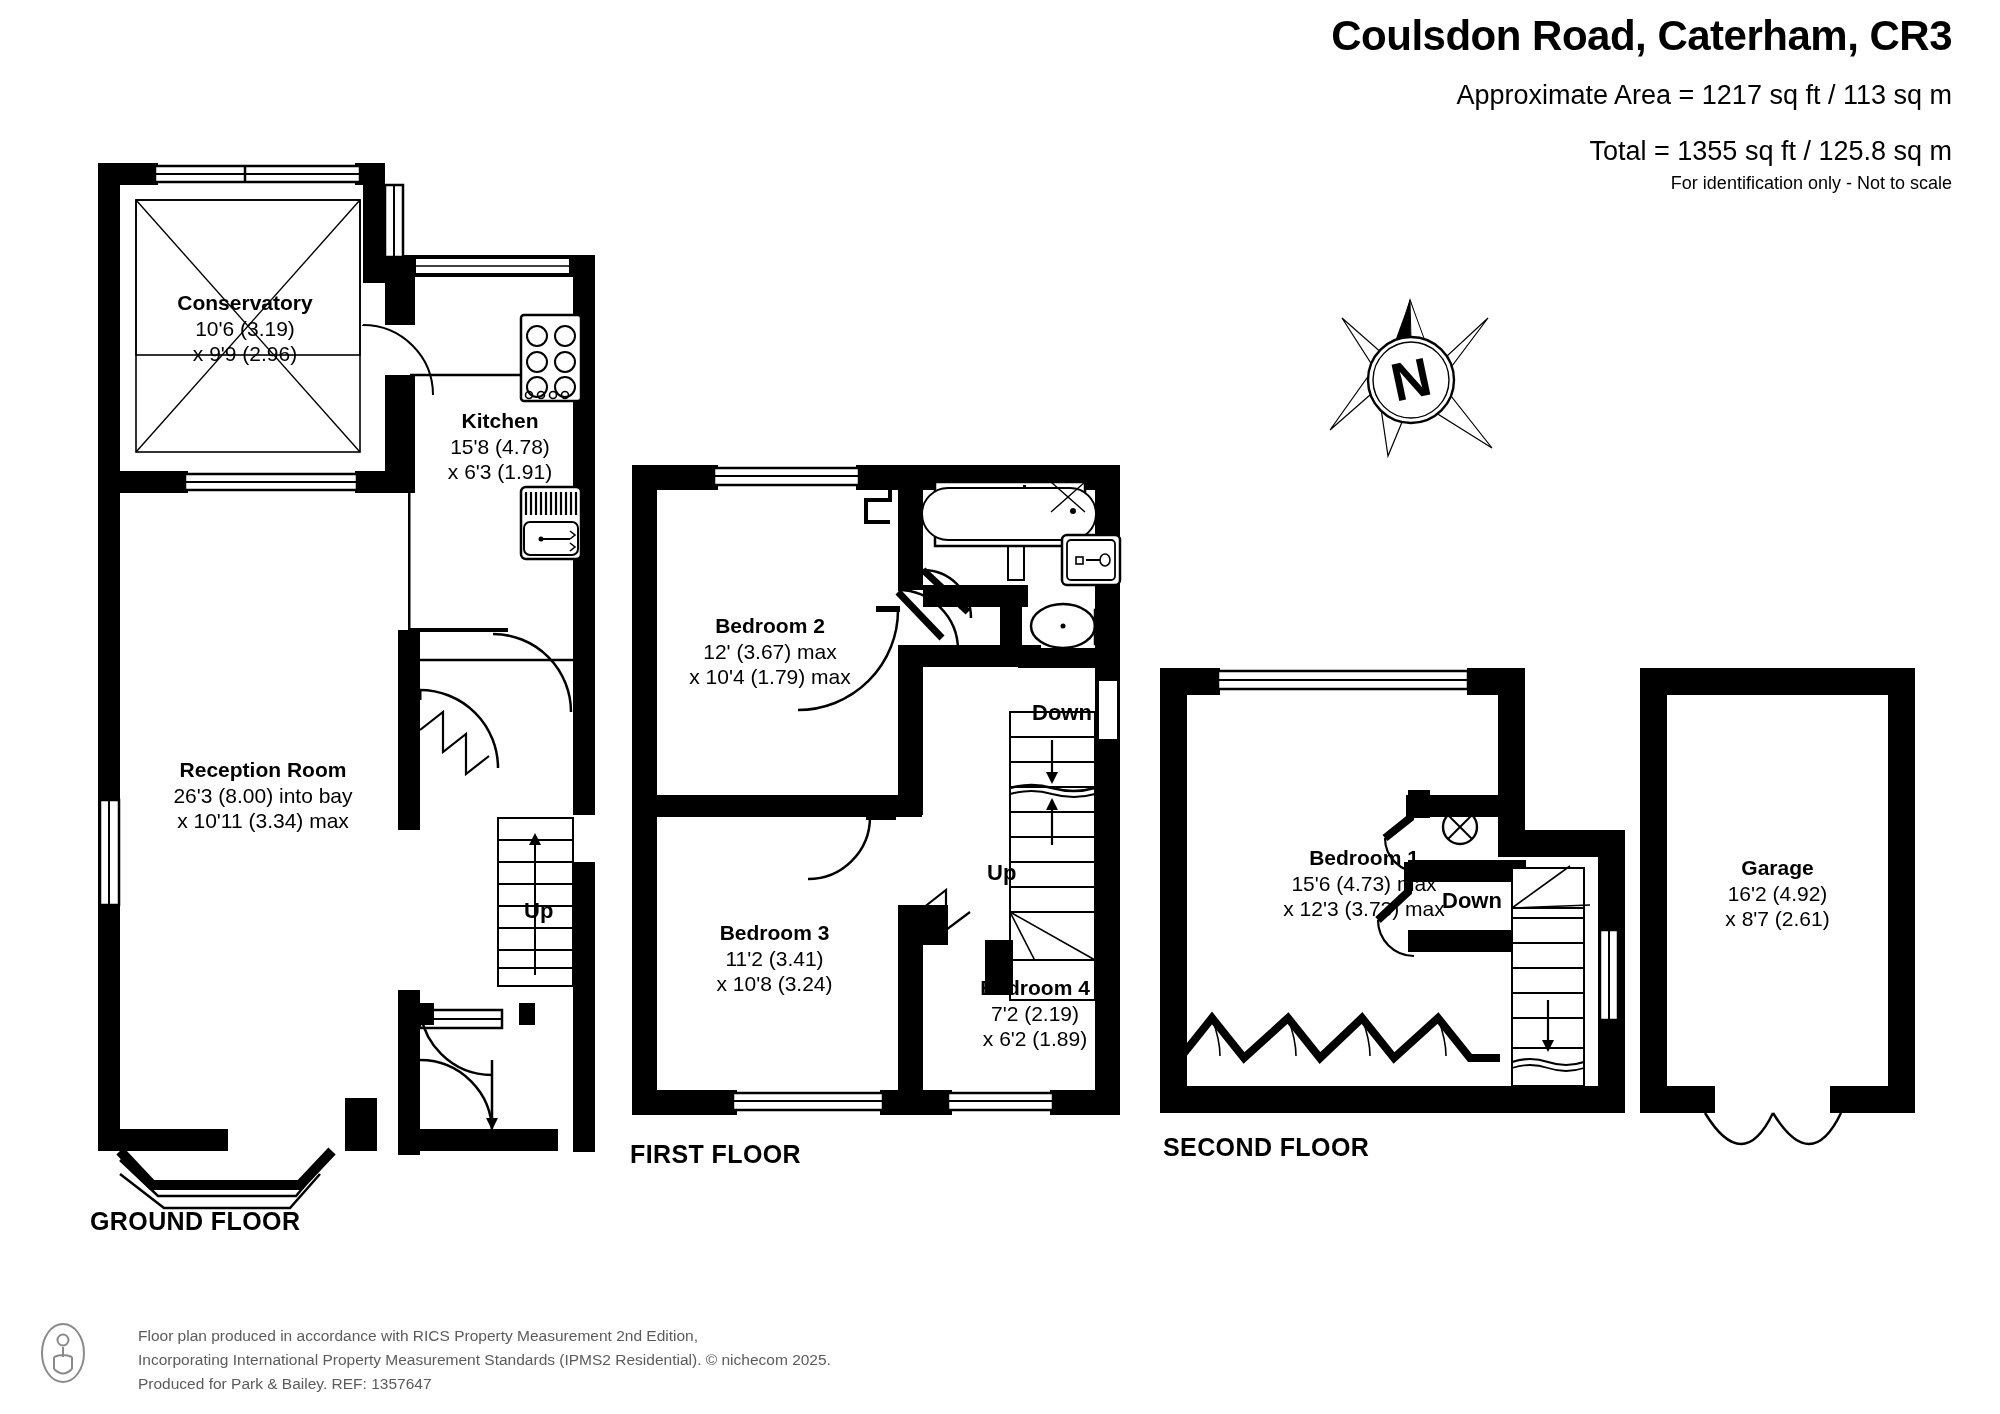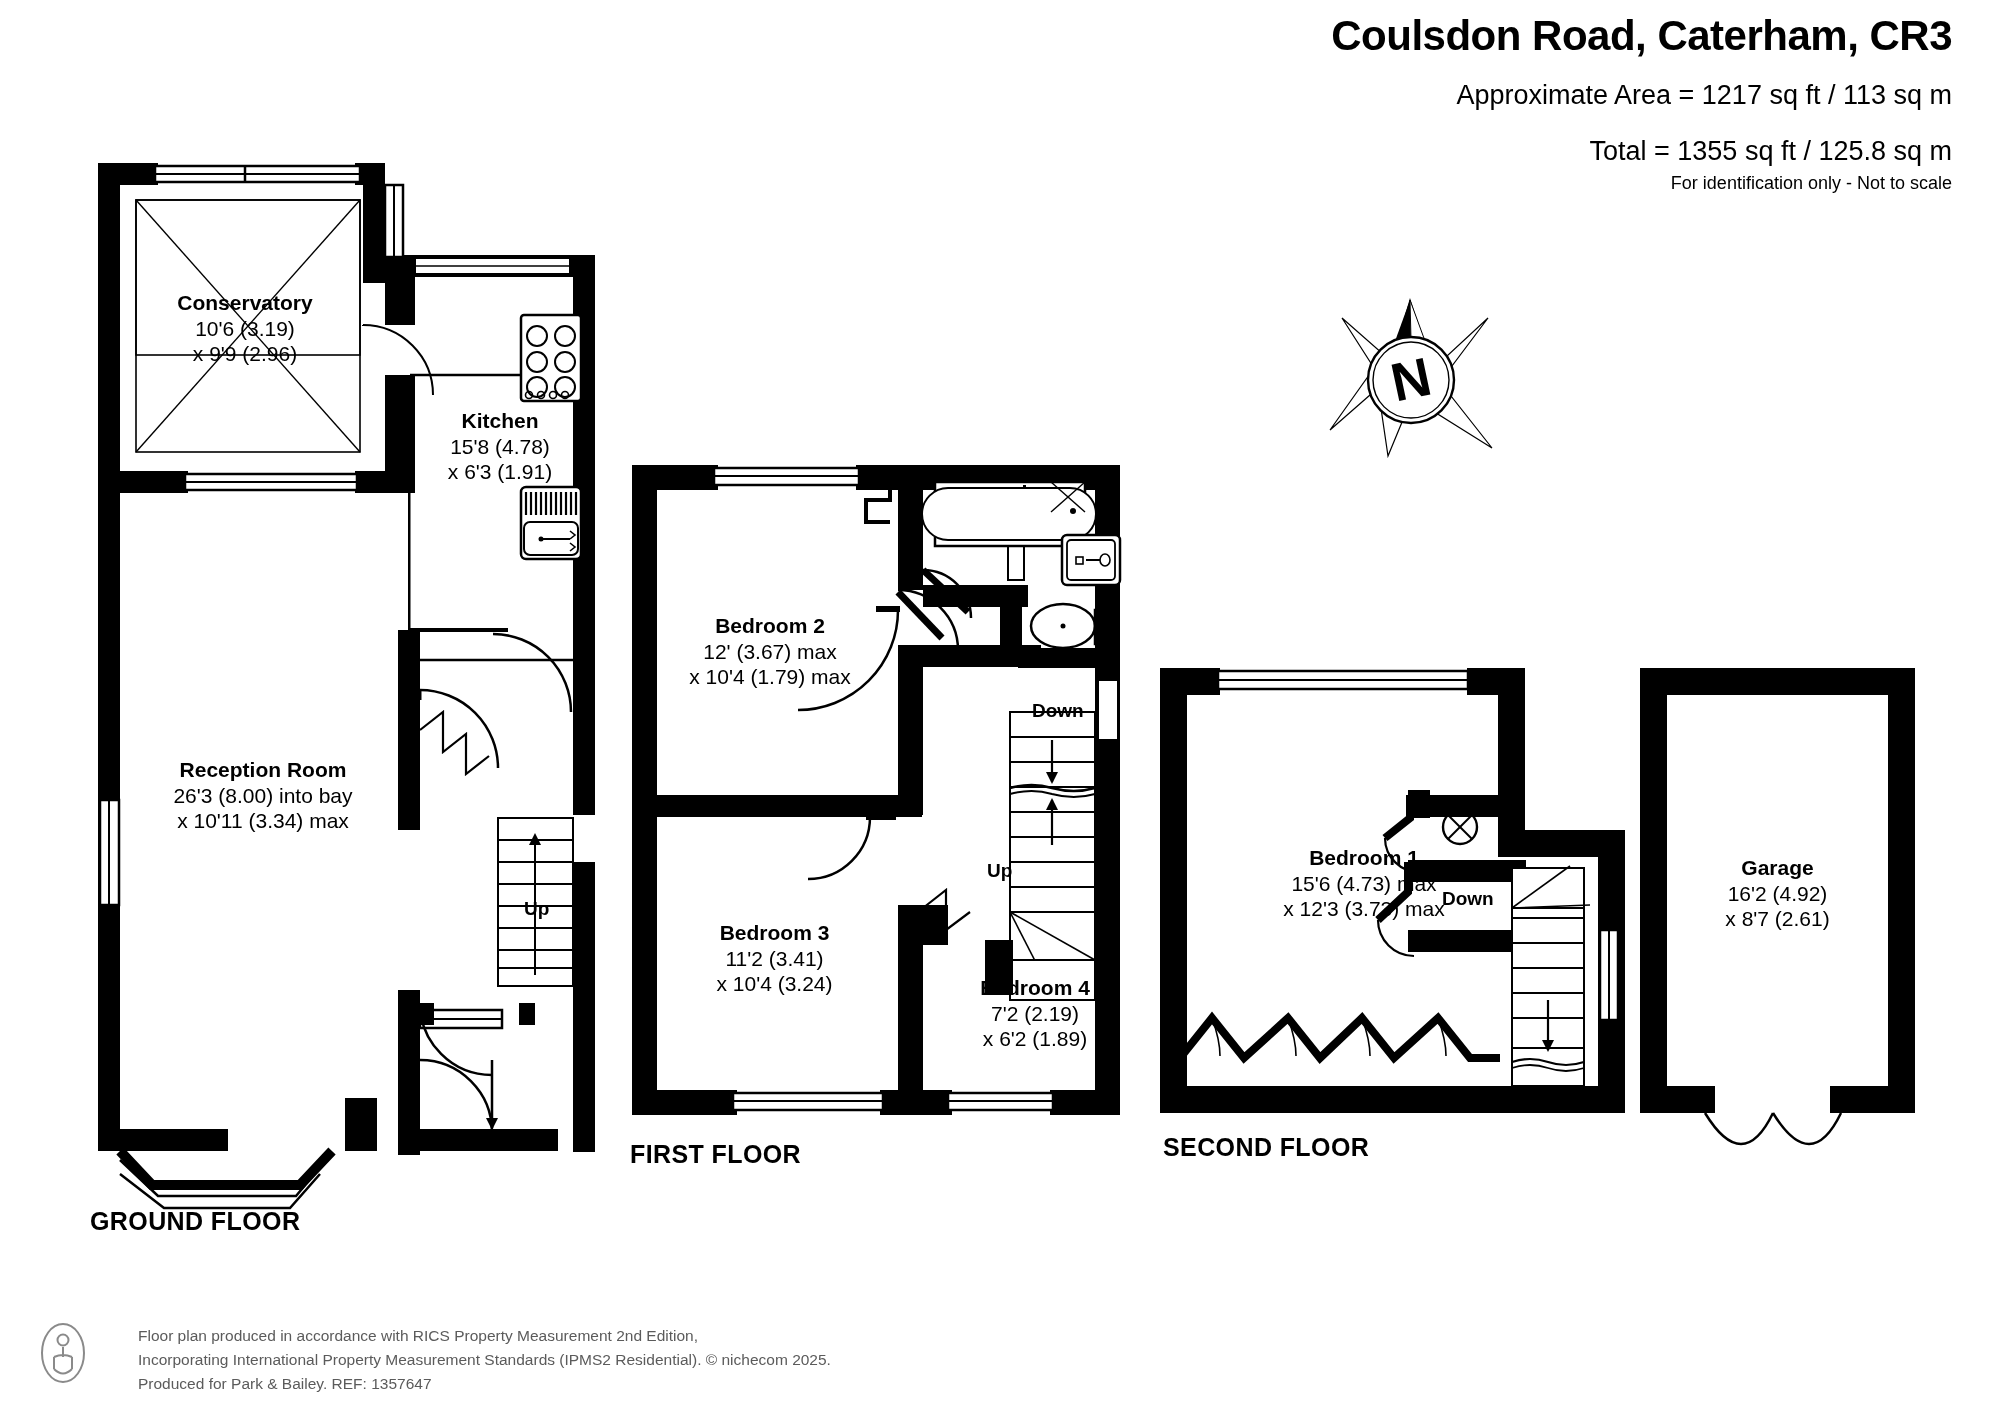--- a/index.html
+++ b/index.html
@@ -74,21 +74,21 @@
   }
   .floorname {
     position: absolute;
     font-size: 25px;
     font-weight: bold;
     letter-spacing: 0.4px;
     white-space: nowrap;
   }
   .stairword {
     position: absolute;
-    font-size: 19px;
+    font-size: 22px;
     font-weight: bold;
     white-space: nowrap;
   }
 
   
   #footer {
     position: absolute;
     left: 40px;
     top: 1322px;
     display: flex;
@@ -468,21 +468,21 @@
 
   <div class="lbl" style="left:655px; top:613px; width:230px;">
     <span class="rname">Bedroom 2</span>
     <span class="rdim">12' (3.67) max</span>
     <span class="rdim">x 10'4 (1.79) max</span>
   </div>
 
   <div class="lbl" style="left:672px; top:920px; width:205px;">
     <span class="rname">Bedroom 3</span>
     <span class="rdim">11'2 (3.41)</span>
-    <span class="rdim">x 10'4 (3.24)</span>
+    <span class="rdim">x 10'8 (3.24)</span>
   </div>
 
   <div class="lbl" style="left:940px; top:975px; width:190px;">
     <span class="rname">Bedroom 4</span>
     <span class="rdim">7'2 (2.19)</span>
     <span class="rdim">x 6'2 (1.89)</span>
   </div>
 
   <div class="lbl" style="left:1244px; top:845px; width:240px;">
     <span class="rname">Bedroom 1</span>

